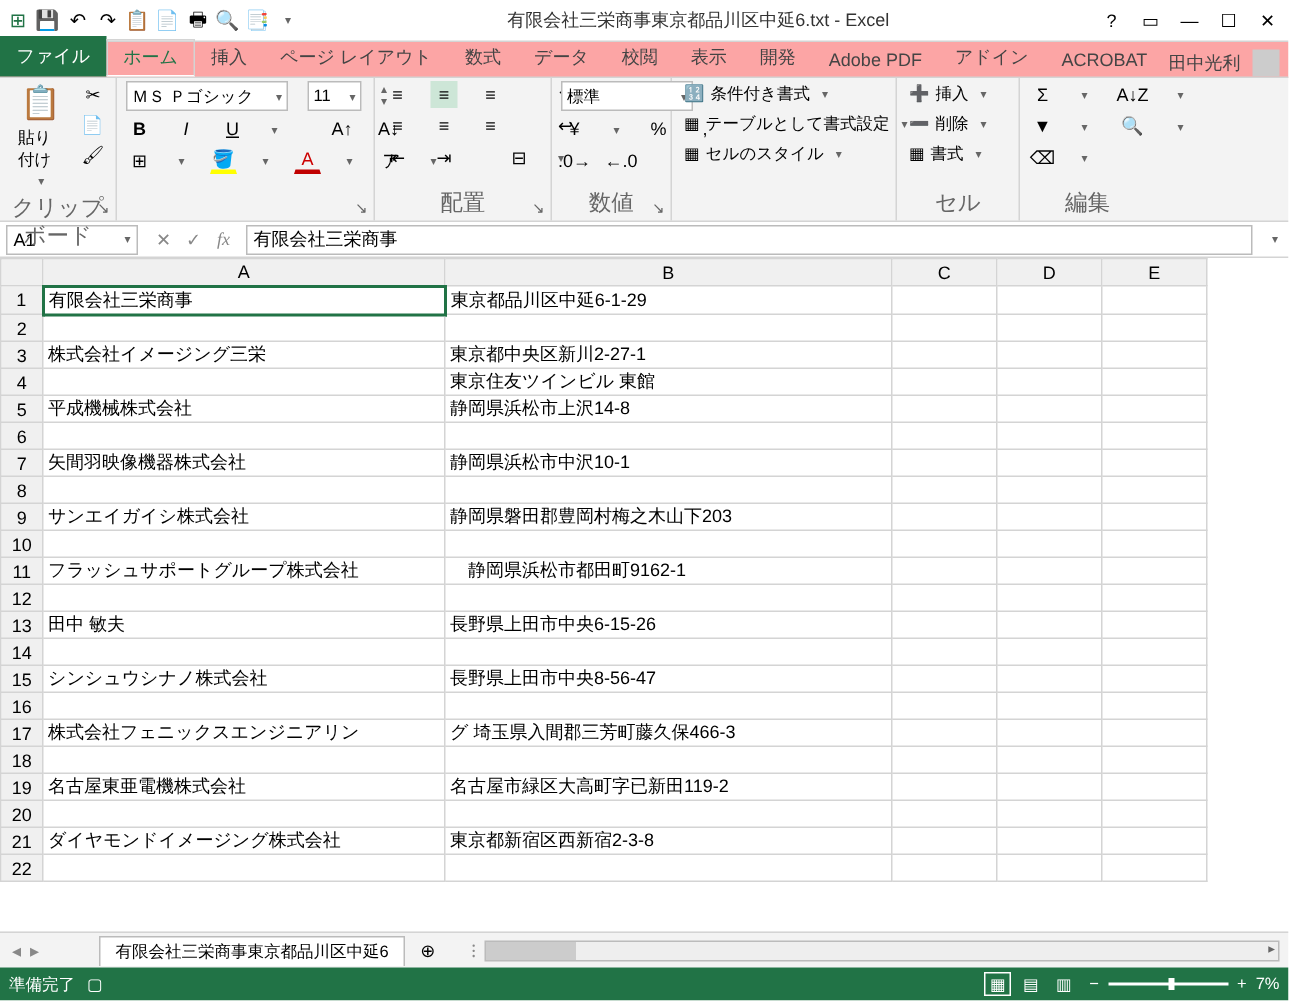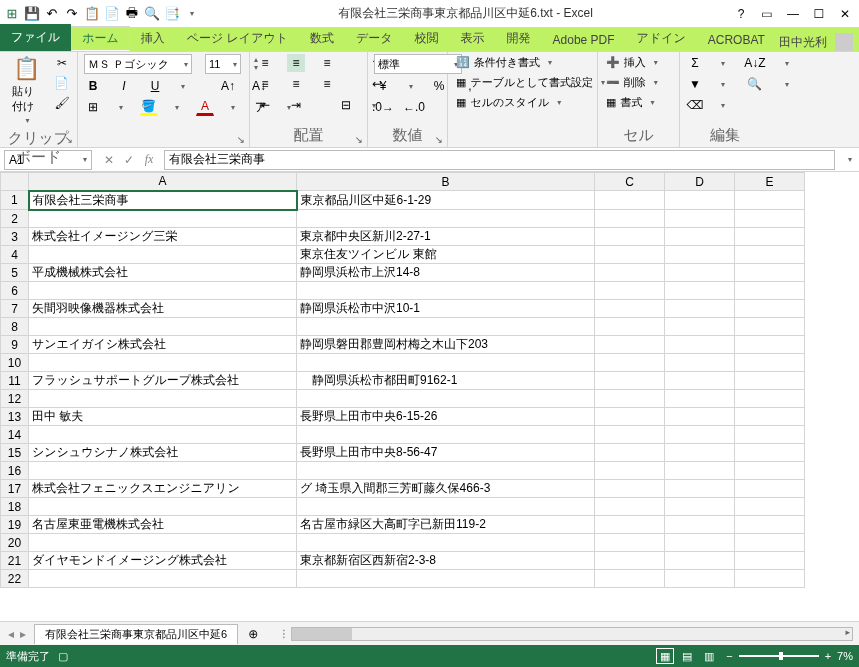--- a/index.html
+++ b/index.html
@@ -5,21 +5,21 @@
 * { box-sizing: border-box; margin: 0; padding: 0; font-family: "Meiryo UI", "MS PGothic", sans-serif; }
 body { width: 859px; height: 667px; background: #fff; overflow: hidden; display: flex; flex-direction: column; font-size: 12px; }
 
 .titlebar { display: flex; align-items: center; background: #fff; border-bottom: 1px solid #d4d4d4; height: 28px; padding: 0 4px; }
 .titlebar-left { display: flex; gap: 4px; align-items: center; }
 .qat-icon { width: 16px; height: 16px; display: flex; align-items: center; justify-content: center; font-size: 13px; cursor: pointer; }
 .titlebar-center { flex: 1; text-align: center; color: #333; font-size: 12px; }
 .titlebar-right { display: flex; gap: 6px; align-items: center; }
 .win-btn { width: 20px; height: 20px; display:flex; align-items:center; justify-content:center; cursor:pointer; font-size:12px; }
 
-.tabs { display: flex; align-items: flex-end; background: #bef264; border-bottom: 1px solid #d4d4d4; height: 24px; }
+.tabs { display: flex; align-items: flex-end; background: #fca5a5; border-bottom: 1px solid #d4d4d4; height: 24px; }
 .tab { padding: 3px 10px; font-size: 12px; color: #444; cursor: pointer; border: 1px solid transparent; }
 .tab.file { background: #217346; color: #fff; padding: 4px 10px; }
 .tab.active { border: 1px solid #d4d4d4; border-bottom: 1px solid #fff; color: #217346; }
 .tabs-right { margin-left: auto; display:flex; align-items:center; gap:8px; padding-right:6px; }
 .user { color:#444; font-size:12px; }
 .avatar { width:18px; height:18px; background:#ccc; }
 
 .ribbon { display: flex; background: #f3f3f3; border-bottom: 1px solid #d4d4d4; height: 96px; }
 .group { border-right: 1px solid #d4d4d4; padding: 2px 6px 2px 6px; display: flex; flex-direction: column; justify-content: space-between; }
 .group-label { text-align: center; font-size: 15px; color: #666; padding-top: 2px; }
@@ -50,21 +50,21 @@
 .grid-table thead th { background:#f0f0f0; text-align:center; font-weight:normal; height:18px; }
 .corner { width:28px; background:#f0f0f0; }
 th.col-A { width:268px; }
 th.col-B { width:298px; }
 th.col-C,th.col-D,th.col-E { width:70px; }
 th.rowhdr { width:28px; background:#f0f0f0; text-align:center; font-weight:normal; }
 td.sel { border:2px solid #217346 !important; }
 
 .tabs-bar { display:flex; align-items:center; height:24px; border-top:1px solid #d4d4d4; background:#f3f3f3; }
 .tabs-bar .nav { display:flex; gap:6px; padding:0 8px; color:#888; }
-.sheet-tab { border:1px solid #bbb; border-bottom:none; background:#fff; padding:2px 10px; font-size:11px; cursor:pointer; }
+.sheet-tab { border:1px solid #bbb; border-bottom:none; background:#fff; padding:2px 10px; font-size:11px; cursor:pointer;margin-left:32px; }
 .new-tab { width:18px; height:18px; border-radius:50%; display:flex; align-items:center; justify-content:center; margin-left:6px; cursor:pointer; }
 .hscroll { flex:1; height:14px; border:1px solid #bbb; margin:0 6px; position:relative; background:#eee; }
 .hscroll .thumb { position:absolute; left:0; top:0; bottom:0; width:60px; background:#ccc; }
 
 .statusbar { display:flex; align-items:center; height:22px; background:#217346; color:#fff; font-size:11px; padding:0 6px; gap:8px; }
 .statusbar .views { margin-left:auto; display:flex; gap:4px; }
 .sb-btn { width:18px; height:16px; display:flex; align-items:center; justify-content:center; cursor:pointer; border:1px solid transparent; }
 .sb-btn.active { border-color:#fff; }
 .zoom { display:flex; align-items:center; gap:6px; }
 .slider { width:80px; height:2px; background:#fff; position:relative; }

